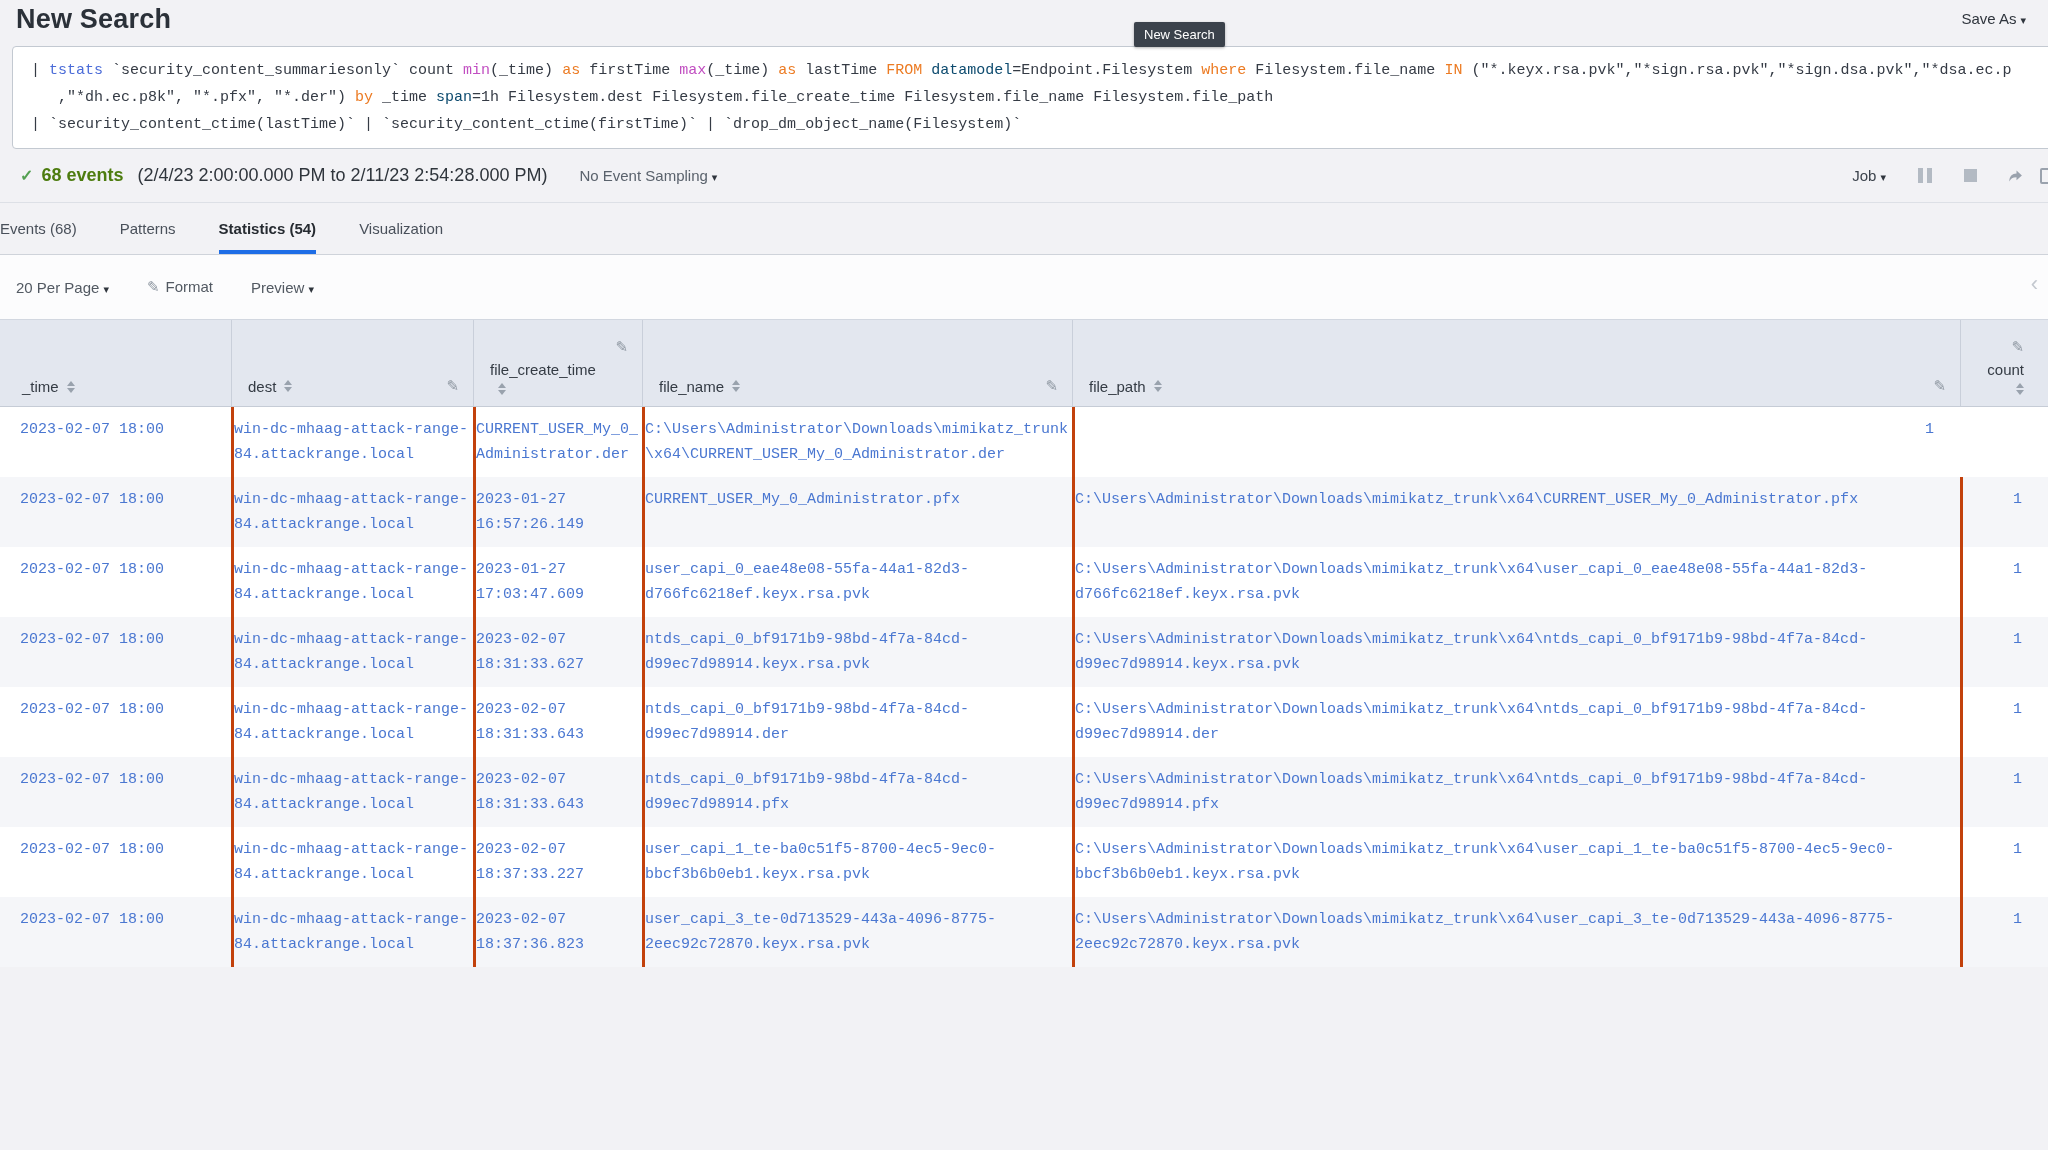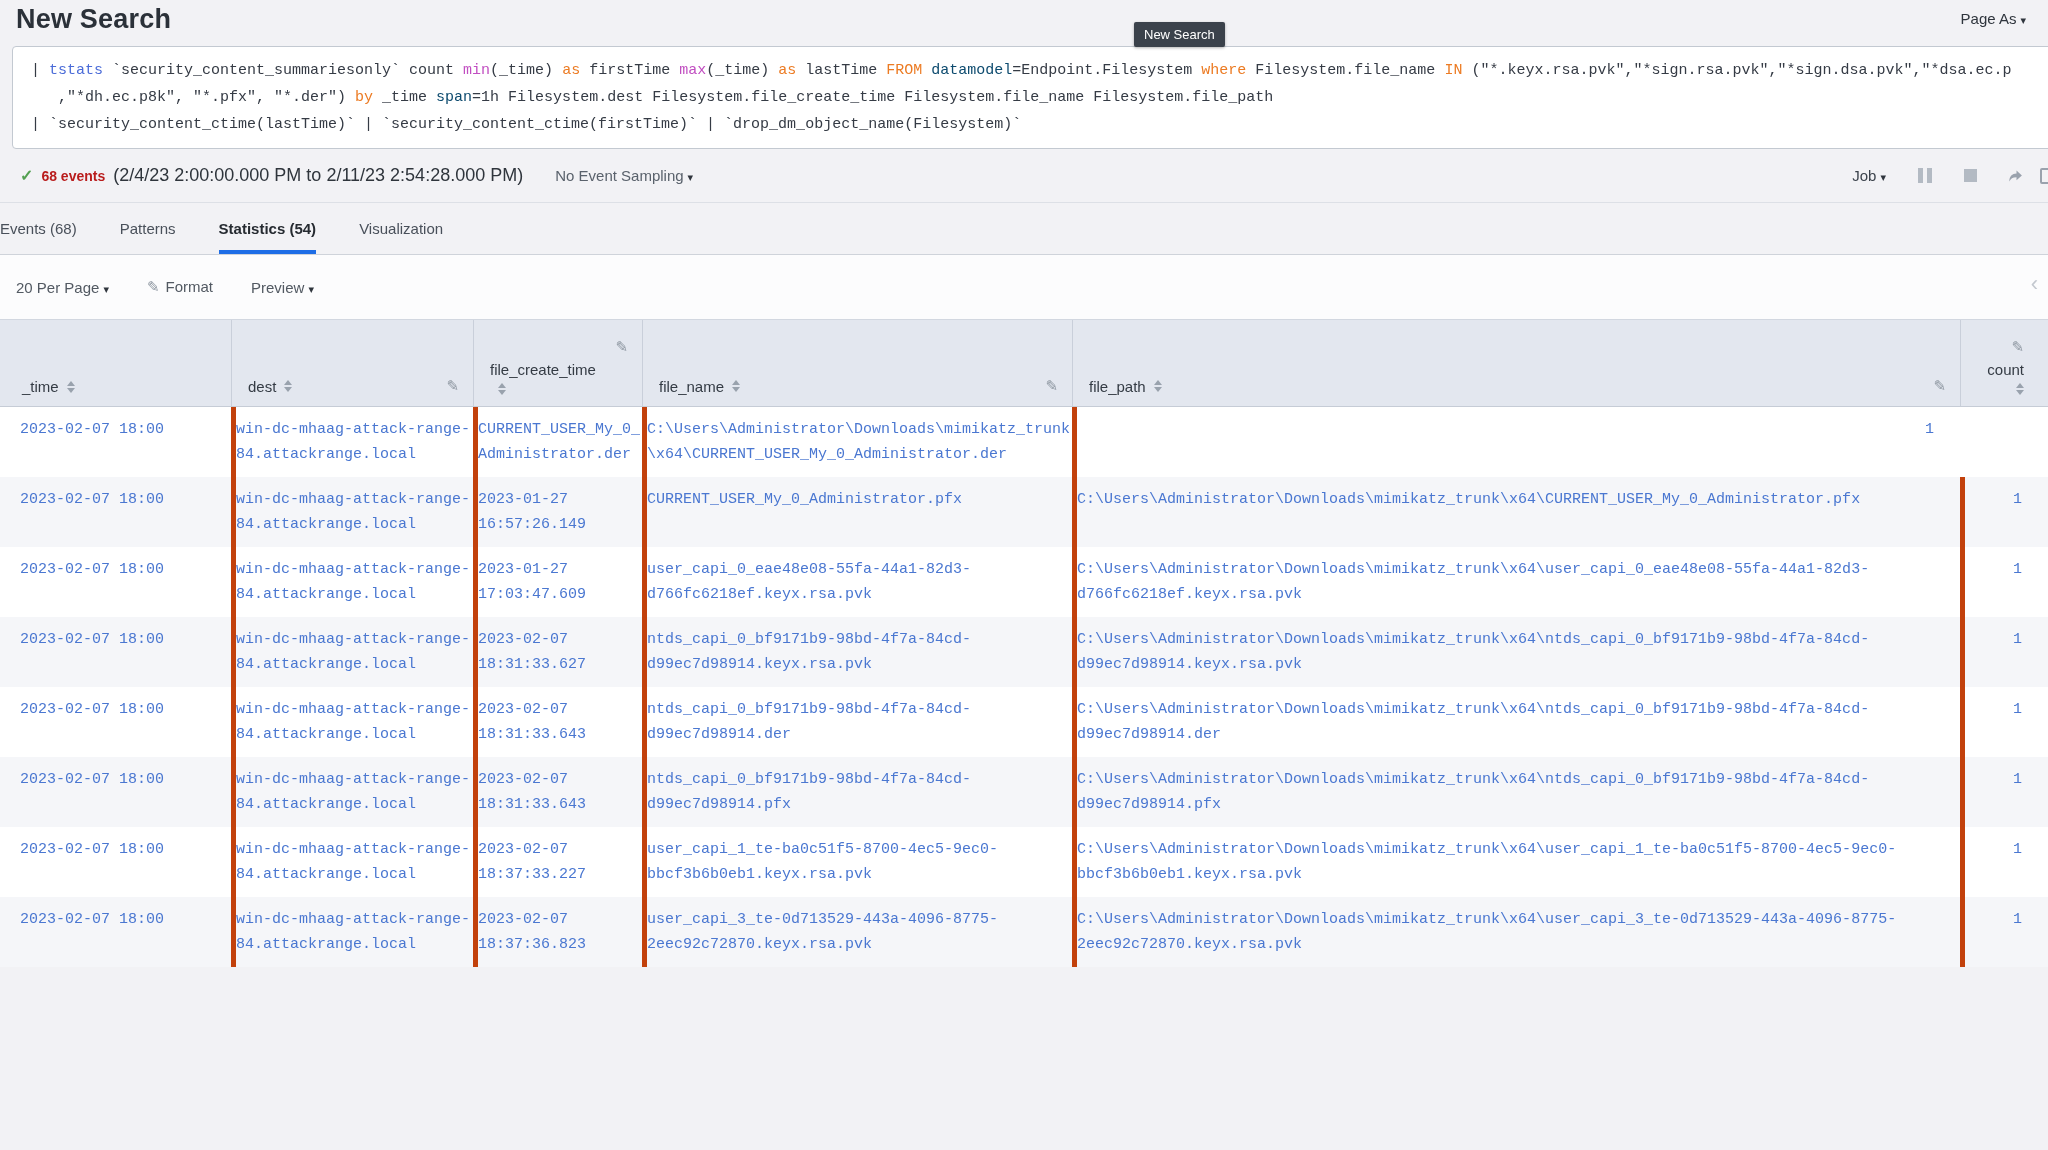--- a/index.html
+++ b/index.html
@@ -32,21 +32,21 @@
   .q-indent { padding-left:27px; }
   .tk-p { color:#353b45; }
   .tk-c { color:#4a6bd8; }
   .tk-f { color:#c14ec1; }
   .tk-k { color:#ec7b23; }
   .tk-g { color:#0c4a6e;font-family:Liberation Mono, monospace; }
 
   
   .results-bar { height:54px; display:flex; align-items:center; padding:0 20px; position:relative; border-bottom:1px solid #dde0e6; overflow:hidden; }
   .check { color:#53a051; font-size:16px; margin-right:8px; font-weight:bold; }
-  .events-count { font-weight:bold; font-size:14px; color:#b91c1c; margin-right:8px; white-space:nowrap; }
+  .events-count { font-weight:bold; font-size:18px; color:#4d7c0f; margin-right:14px; white-space:nowrap; }
   .time-range { font-size:18px; color:#2f353c; white-space:nowrap; }
   .sampling { margin-left:32px; font-size:15px; color:#5a626c; cursor:pointer; white-space:nowrap; }
   .rb-right { margin-left:auto; display:flex; align-items:center; gap:30px; padding-right:4px; }
   .job-btn { font-size:15px; color:#3c434c; cursor:pointer; white-space:nowrap; }
   .icon-btn { display:inline-flex; align-items:center; cursor:pointer; }
   .pause-icon span { display:inline-block; width:5px; height:15px; background:#b3bac3; margin:0 2px; }
   .stop-icon span { display:inline-block; width:13px; height:13px; background:#b3bac3; }
   .edge-icon { position:absolute; right:-8px; top:19px; width:16px; height:16px; border:2px solid #9aa2ad; border-radius:2px; }
 
   
@@ -79,31 +79,31 @@
   .hcell .pencil { margin:0; cursor:pointer; }
   .pencil-end { align-self:flex-end; }
 
   .tbody .trow { background:#fff; }
   .tbody .trow:nth-child(even) { background:#f5f6f9; }
   .bcell {
     font-family:"Liberation Mono","DejaVu Sans Mono",monospace;
     font-size:15px; line-height:25px; color:#4a77d1;
     padding:10px 0; overflow-wrap:break-word; cursor:pointer;
   }
-  .bcell + .bcell { border-left:5px solid #c2410c; }
+  .bcell + .bcell { border-left:3px solid #c2410c; }
   .bcell.c0 { padding-left:20px; white-space:nowrap; }
   .bcell.c5 { text-align:right; padding-right:26px; }
 </style>
 </head>
 <body>
 
 <div class="title-row">
   <h1 class="page-title">New Search</h1>
   <div class="save-as">
-    <span>Page As</span><span class="caret">▾</span>
+    <span>Save As</span><span class="caret">▾</span>
   </div>
 </div>
 
 <div class="tooltip">New Search</div>
 
 <div class="query-box" id="query-box">
     <div class="q-line"><span class="tk-p">| </span><span class="tk-c">tstats</span><span class="tk-p"> `security_content_summariesonly` count </span><span class="tk-f">min</span><span class="tk-p">(_time) </span><span class="tk-k">as</span><span class="tk-p"> firstTime </span><span class="tk-f">max</span><span class="tk-p">(_time) </span><span class="tk-k">as</span><span class="tk-p"> lastTime </span><span class="tk-k">FROM</span><span class="tk-p"> </span><span class="tk-g">datamodel</span><span class="tk-p">=Endpoint.Filesystem </span><span class="tk-k">where</span><span class="tk-p"> Filesystem.file_name </span><span class="tk-k">IN</span><span class="tk-p"> ("*.keyx.rsa.pvk","*sign.rsa.pvk","*sign.dsa.pvk","*dsa.ec.p</span></div>
     <div class="q-line q-indent"><span class="tk-p">,"*dh.ec.p8k", "*.pfx", "*.der") </span><span class="tk-k">by</span><span class="tk-p"> _time </span><span class="tk-g">span</span><span class="tk-p">=1h Filesystem.dest Filesystem.file_create_time Filesystem.file_name Filesystem.file_path</span></div>
     <div class="q-line"><span class="tk-p">| `security_content_ctime(lastTime)` | `security_content_ctime(firstTime)` | `drop_dm_object_name(Filesystem)`</span></div>
   </div>

